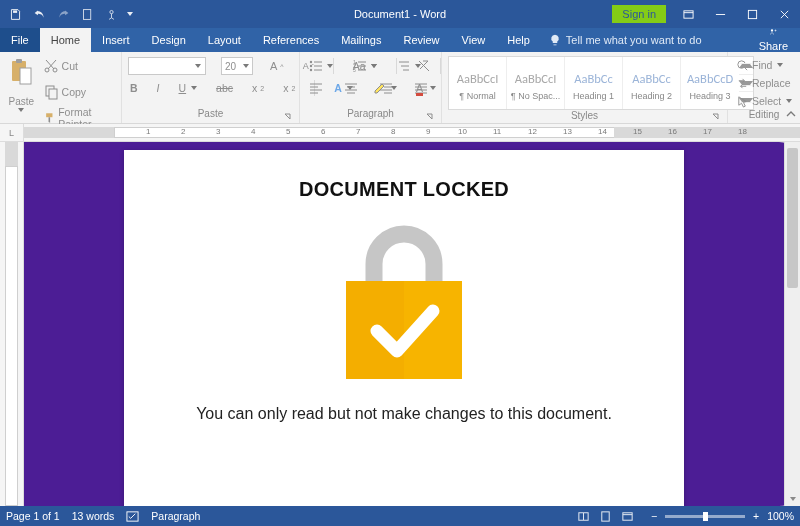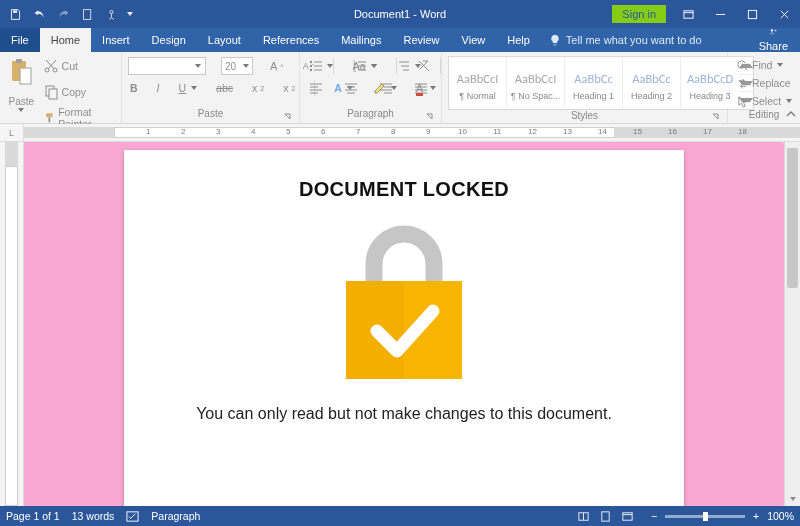--- a/index.html
+++ b/index.html
@@ -84,21 +84,21 @@
   .ruler-h{height:18px;background:#f5f5f5;border-bottom:1px solid #dcdcdc;position:relative;display:flex}
   .ruler-corner{width:24px;height:18px;border-right:1px solid #dcdcdc;display:flex;align-items:center;justify-content:center;color:#888;font-size:9px;}
   .ruler-strip{flex:1;position:relative;overflow:hidden;}
   .ruler-strip .left-dead,.ruler-strip .right-dead{position:absolute;top:3px;bottom:3px;background:#d9d9d9;}
   .ruler-strip .left-dead{left:0;width:90px;}
   .ruler-strip .right-dead{right:0;left:590px;}
   .ruler-strip .active{position:absolute;left:90px;right:182px;top:3px;bottom:3px;background:#fff;border:1px solid #cfcfcf;}
   .ruler-num{position:absolute;top:3px;font-size:8px;color:#7a7a7a;}
 
   
-  .workarea{display:flex;height:calc(526px - 28px - 24px - 72px - 18px - 20px);background:#f9a8d4;border-radius:21px;}
+  .workarea{display:flex;height:calc(526px - 28px - 24px - 72px - 18px - 20px);background:#4c1d95;border-radius:21px;}
   .ruler-v{width:24px;background:#f5f5f5;border-right:1px solid #dcdcdc;position:relative;}
   .ruler-v .dead{position:absolute;left:5px;right:5px;top:0;height:24px;background:#d9d9d9;}
   .ruler-v .active{position:absolute;left:5px;right:5px;top:24px;bottom:0;background:#fff;border:1px solid #cfcfcf;}
   .doc-scroll{flex:1;overflow:hidden;display:flex;justify-content:center;padding-top:8px;}
   .page{width:560px;background:var(--doc-bg);box-shadow:0 1px 4px rgba(0,0,0,.25);padding:28px 40px;height:1000px;}
   .doc-title{font-size:20px;font-weight:700;text-align:center;color:#111;font-family:Arial,sans-serif;letter-spacing:.3px;}
   .lock-wrap{display:flex;justify-content:center;margin:18px 0 14px;}
   .doc-msg{font-size:16px;text-align:center;color:#222;font-family:Arial,sans-serif;max-width:420px;margin:0 auto;line-height:1.35;}
   .vscroll{width:16px;background:#efefef;border-left:1px solid #dcdcdc;position:relative;}
   .vscroll .thumb{position:absolute;left:2px;right:2px;top:6px;height:140px;background:#c7c7c7;border-radius:2px;}

